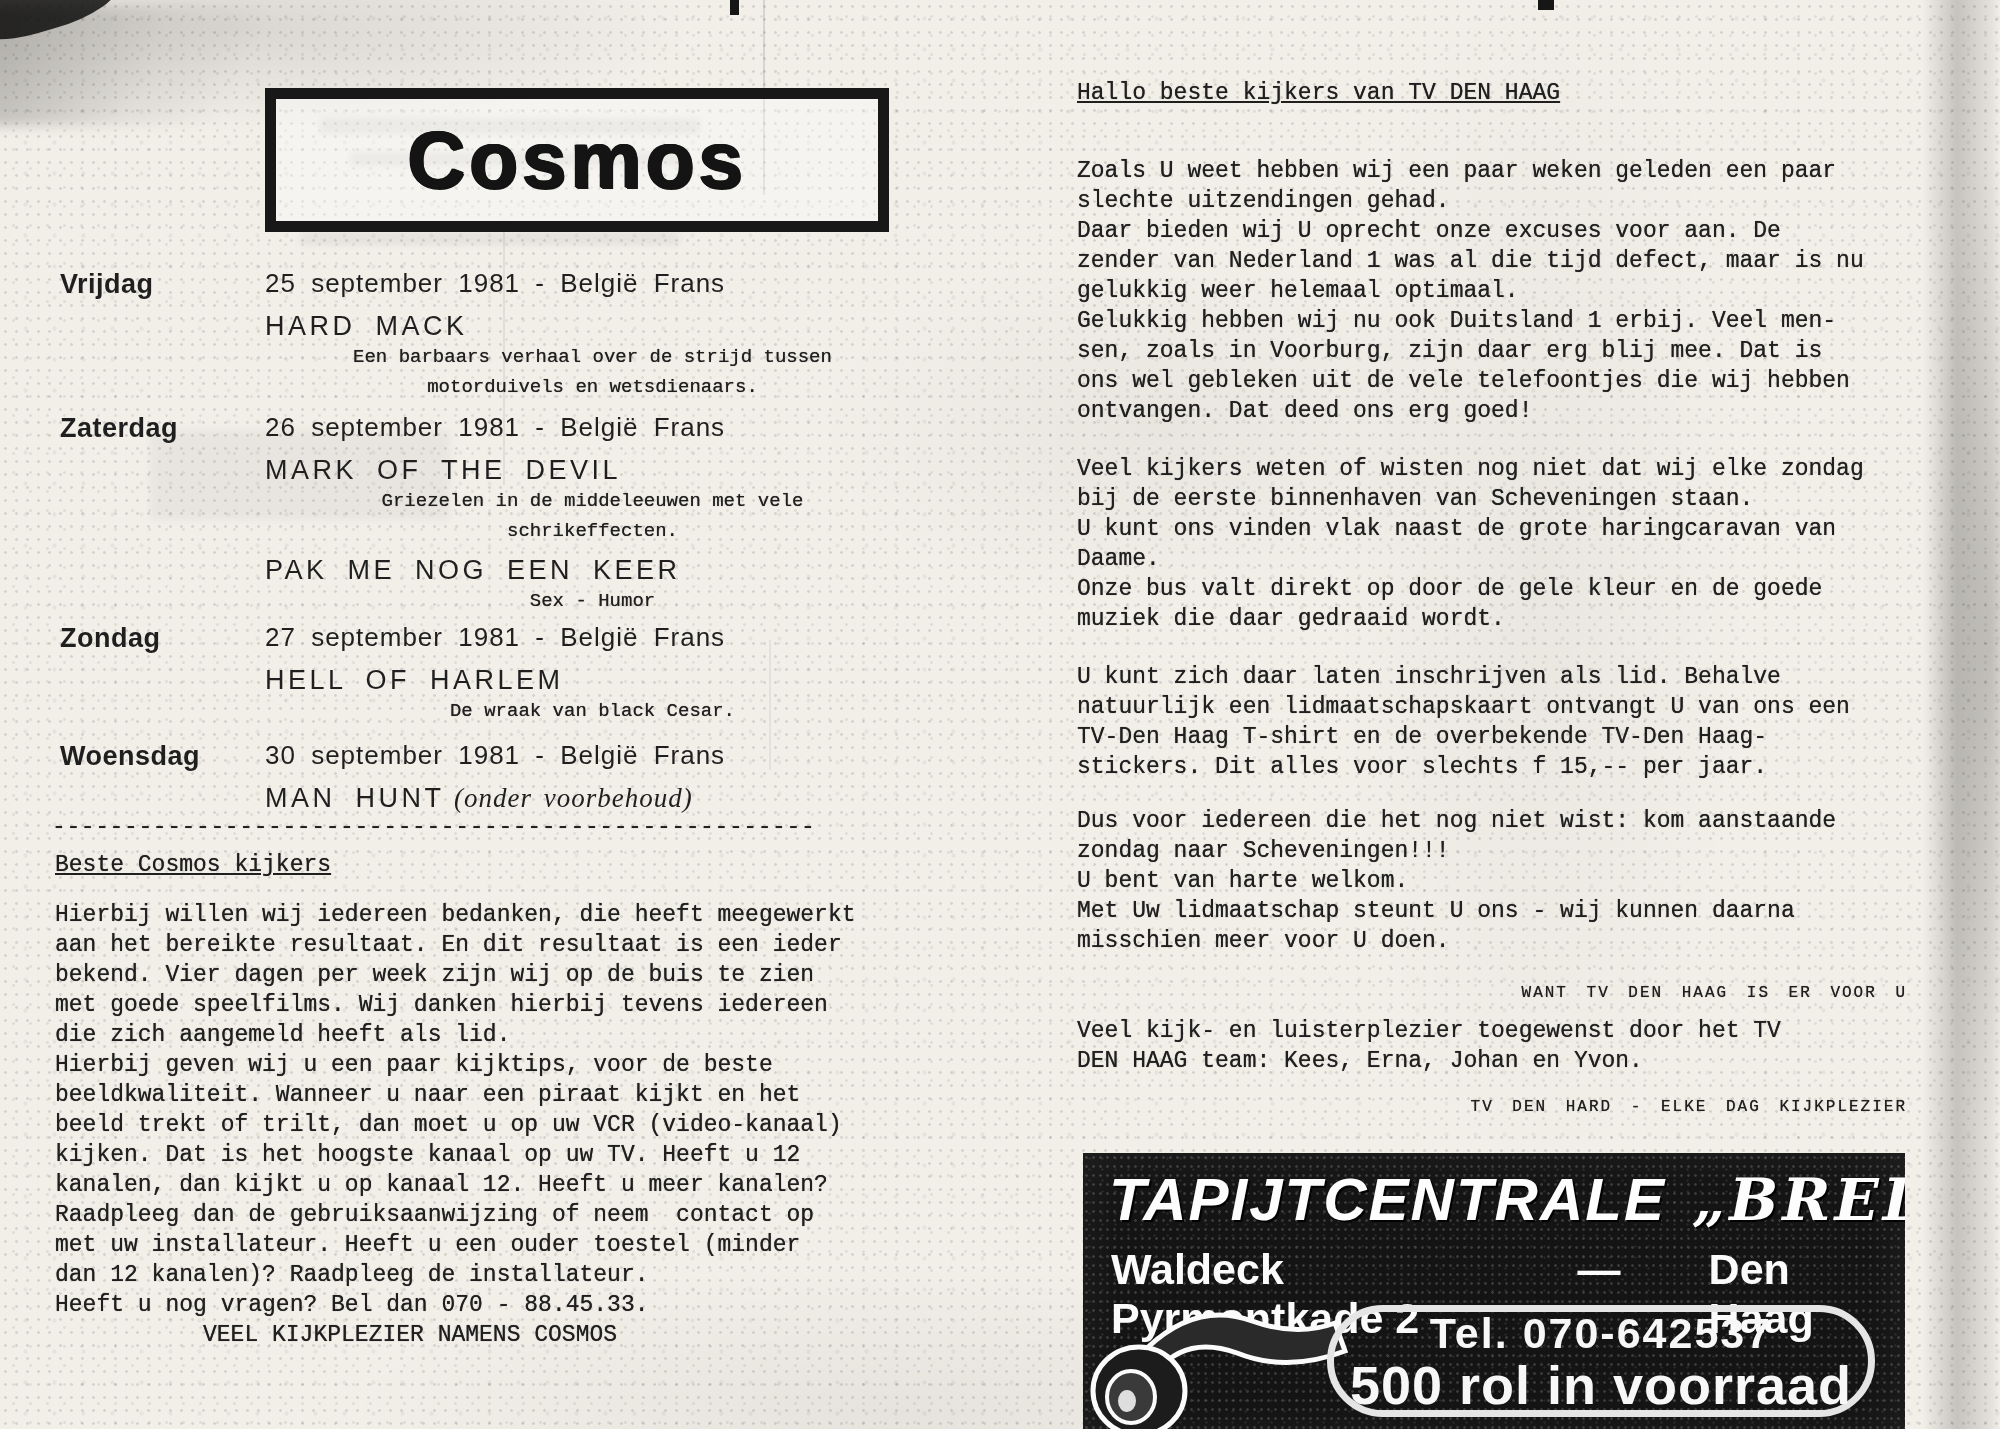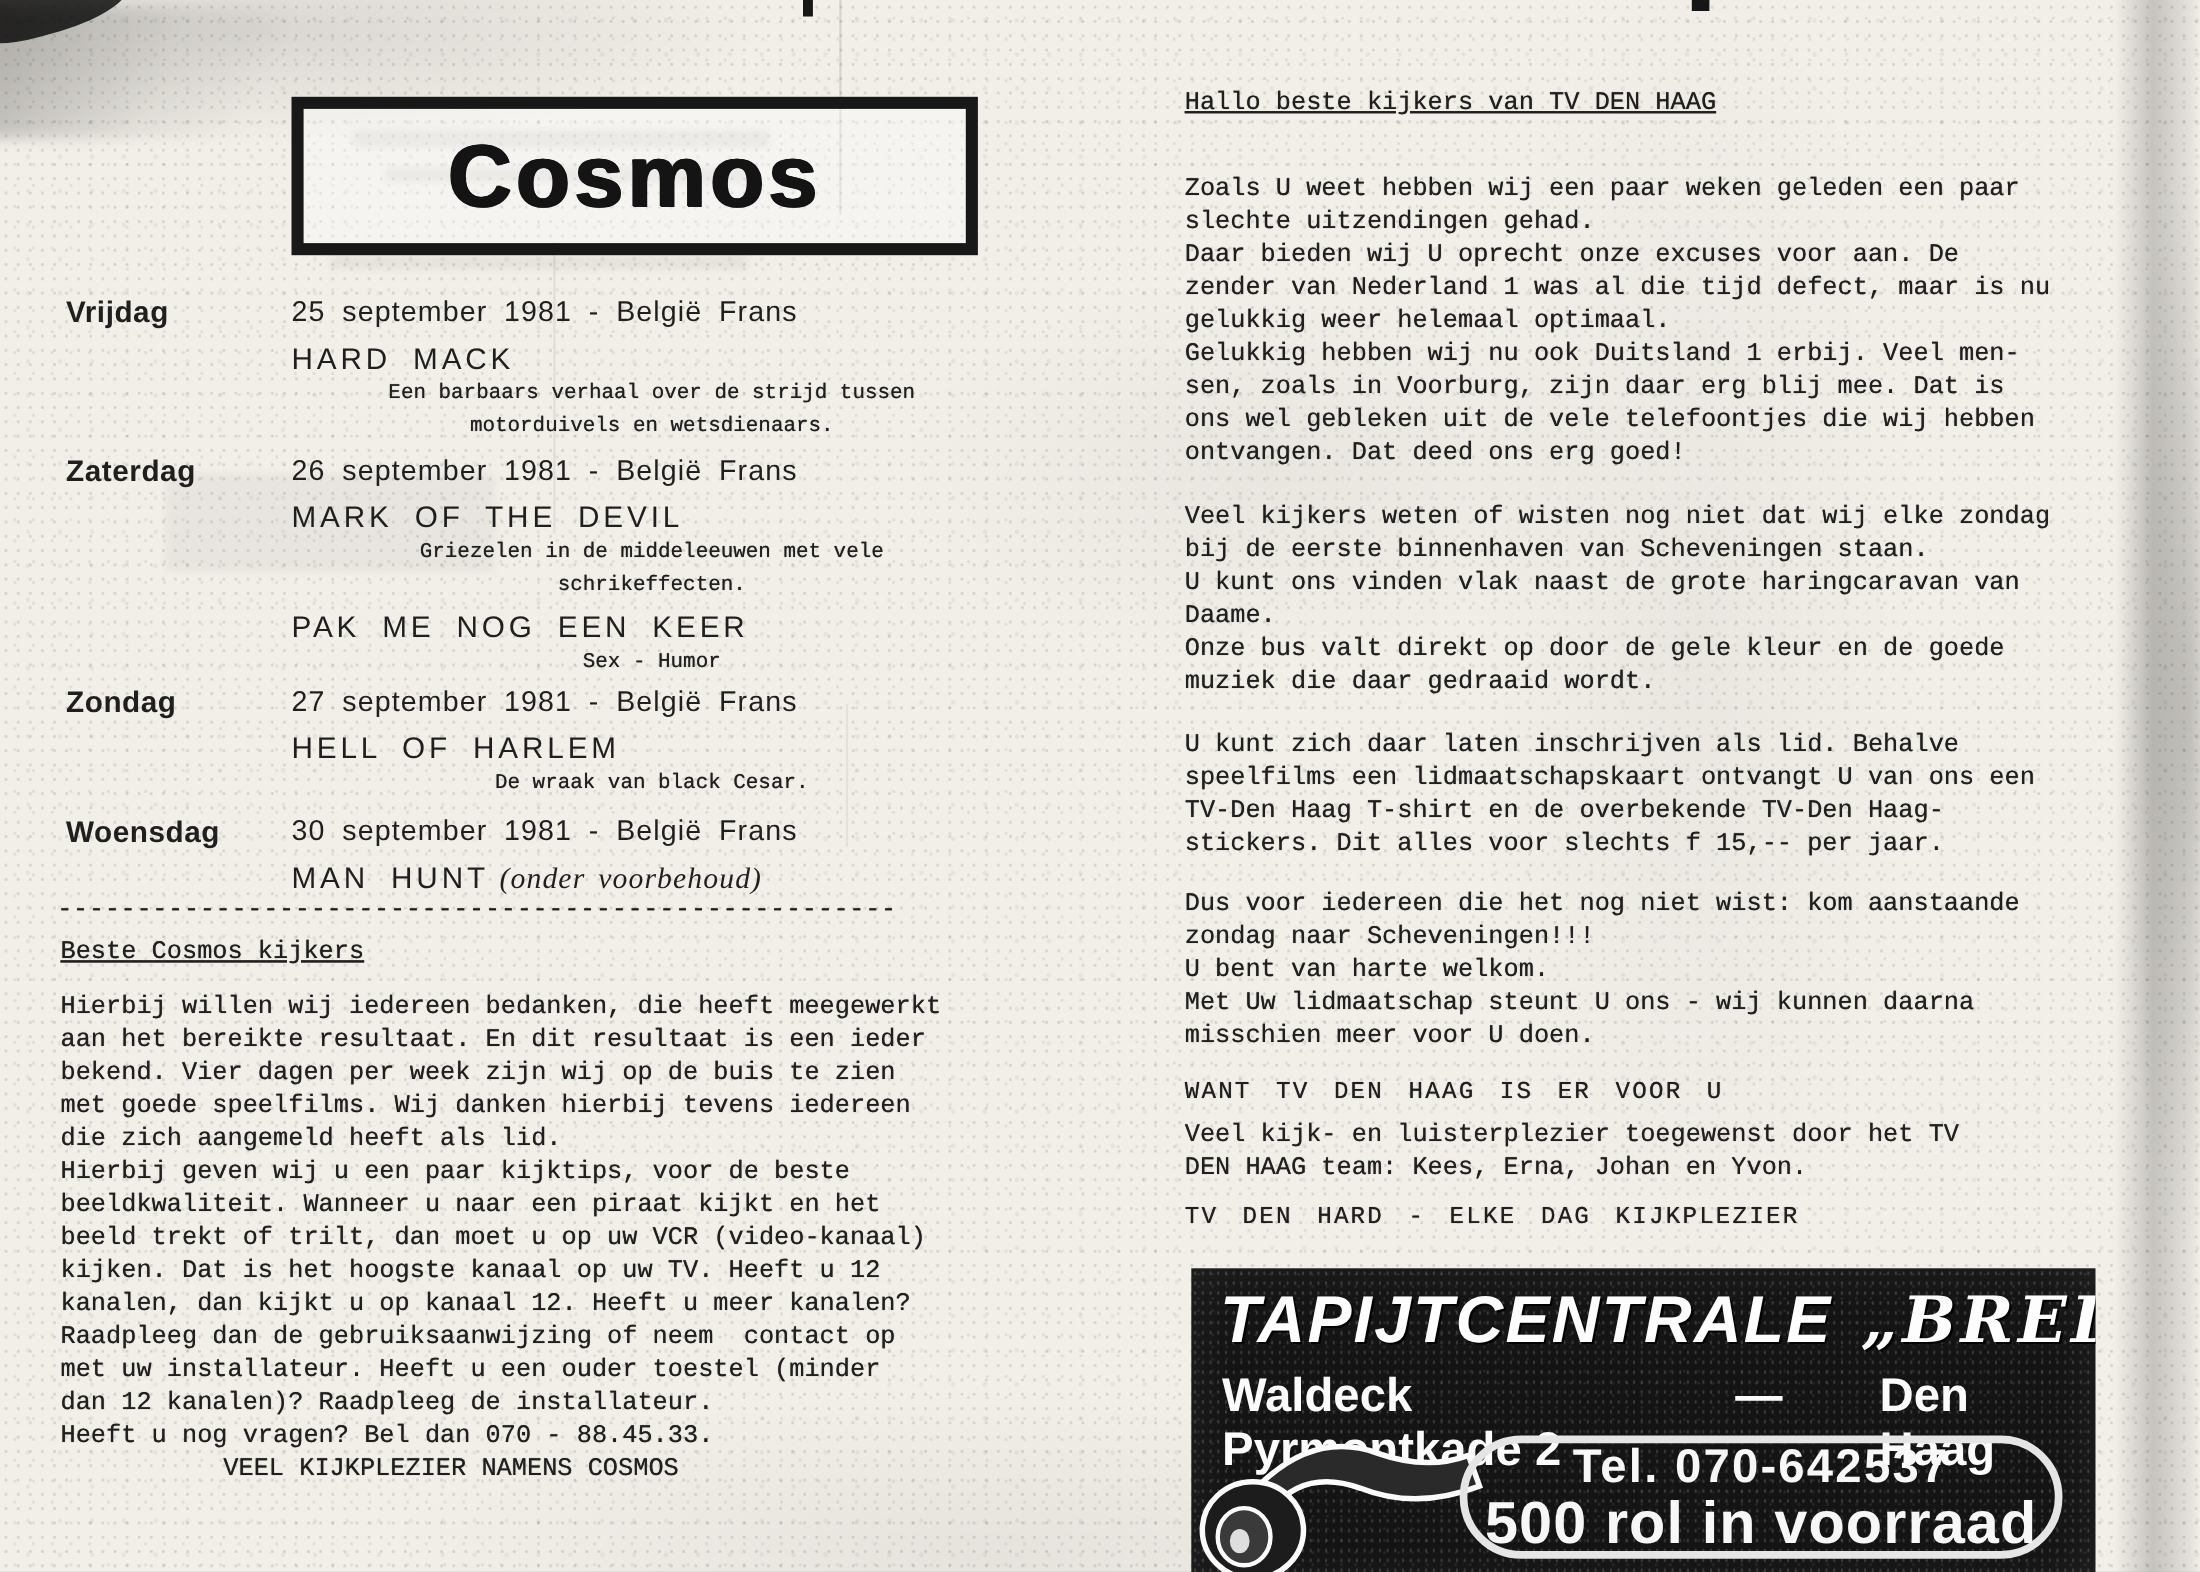--- a/index.html
+++ b/index.html
@@ -73,21 +73,21 @@
     text-shadow:0 0 0.7px rgba(20,20,20,0.8);}
   .cosmos-letter{position:absolute;left:55px;top:850px;width:845px;}
   .salutation{font-size:23px;line-height:30px;text-shadow:0 0 0.7px rgba(20,20,20,0.8);text-decoration:underline;}
   .cosmos-letter .body{margin-top:20px;}
   .closing-center{margin-left:148px;}
 
   .tv-letter{position:absolute;left:1077px;top:78px;width:830px;}
   .tv-letter .paragraph{margin-top:28px;}
   .tv-letter .paragraph.p1{margin-top:48px;}
   .tv-letter .paragraph.p4{margin-top:24px;}
-  .slogan{font-size:22px;line-height:30px;text-align:left;letter-spacing:2px;word-spacing:7px;
+  .slogan{font-size:16px;line-height:30px;text-align:right;letter-spacing:2px;word-spacing:7px;
     text-shadow:0 0 0.7px rgba(20,20,20,0.8);}
   .slogan-1{margin-top:22px;}
   .paragraph.p5{margin-top:8px;}
   .slogan-2{margin-top:16px;}
 
   
   .ad{position:absolute;left:1083px;top:1153px;width:822px;height:290px;
     background:#141414;color:#f7f7f7;overflow:hidden;
     box-shadow:inset 0 0 60px rgba(255,255,255,0.06);}
   .ad-noise{position:absolute;inset:0;pointer-events:none;
@@ -252,21 +252,21 @@
         <div class="paragraph p2">
           <div class="mono-line">Veel kijkers weten of wisten nog niet dat wij elke zondag</div>
           <div class="mono-line">bij de eerste binnenhaven van Scheveningen staan.</div>
           <div class="mono-line">U kunt ons vinden vlak naast de grote haringcaravan van</div>
           <div class="mono-line">Daame.</div>
           <div class="mono-line">Onze bus valt direkt op door de gele kleur en de goede</div>
           <div class="mono-line">muziek die daar gedraaid wordt.</div>
         </div>
         <div class="paragraph p3">
           <div class="mono-line">U kunt zich daar laten inschrijven als lid. Behalve</div>
-          <div class="mono-line">speelfilms een lidmaatschapskaart ontvangt U van ons een</div>
+          <div class="mono-line">natuurlijk een lidmaatschapskaart ontvangt U van ons een</div>
           <div class="mono-line">TV-Den Haag T-shirt en de overbekende TV-Den Haag-</div>
           <div class="mono-line">stickers. Dit alles voor slechts f 15,-- per jaar.</div>
         </div>
         <div class="paragraph p4">
           <div class="mono-line">Dus voor iedereen die het nog niet wist: kom aanstaande</div>
           <div class="mono-line">zondag naar Scheveningen!!!</div>
           <div class="mono-line">U bent van harte welkom.</div>
           <div class="mono-line">Met Uw lidmaatschap steunt U ons - wij kunnen daarna</div>
           <div class="mono-line">misschien meer voor U doen.</div>
         </div>

